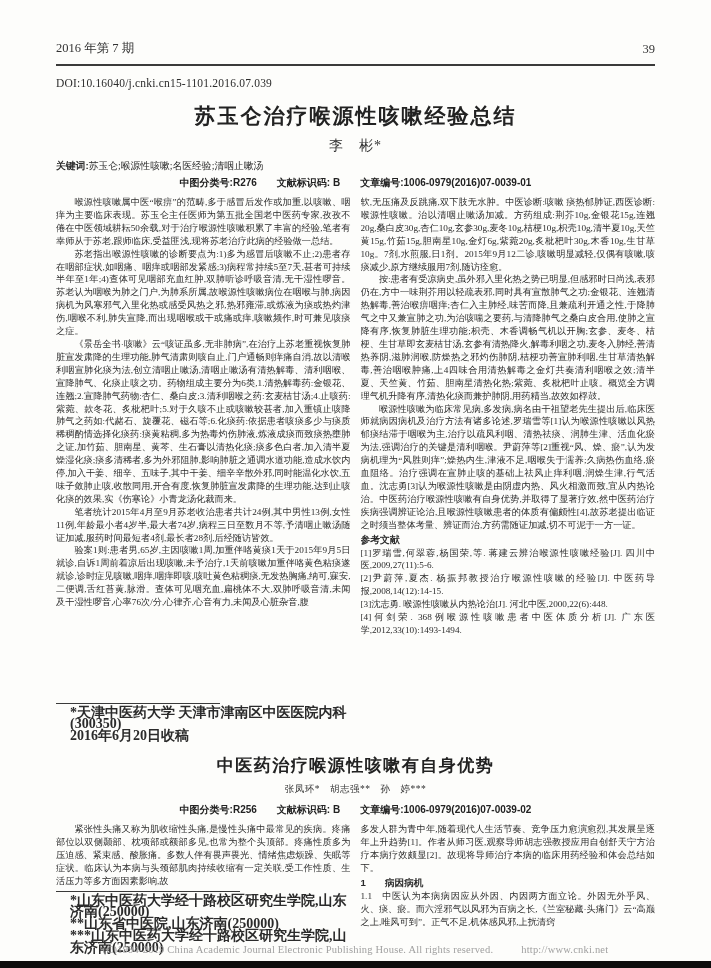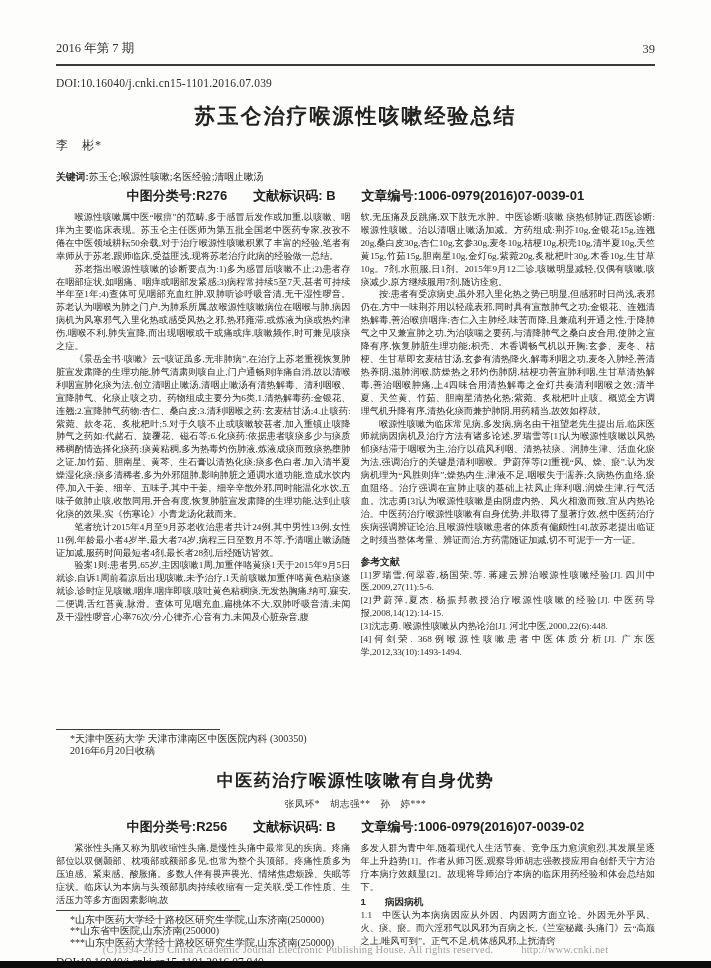--- a/index.html
+++ b/index.html
@@ -18,46 +18,46 @@
     font-size:12.5px; color:#333; padding-bottom:7px;
     border-bottom:2px solid #3a3a3a;
   }
   .doi-line { margin-top:11px; font-size:11.5px; letter-spacing:0.2px; }
 
   
   .a1-title {
     text-align:center; font-family:Liberation Sans, sans-serif;
     font-weight:bold; font-size:21px; letter-spacing:2px; margin:13px 0 7px 0; color:#222;
   }
-  .a-authors { text-align:left; font-size:12px; letter-spacing:1px; margin-bottom:17px; color:#333; }
+  .a-authors { text-align:center; font-size:14px; letter-spacing:1px; margin-bottom:5px; color:#333; }
   .kw-line { font-size:9.8px; margin:2px 0 3px 0; }
   .kw-label { font-family:"Liberation Sans","DejaVu Sans",sans-serif; font-weight:bold; }
   .meta-line {
     text-align:center; font-family:"Liberation Sans","DejaVu Sans",sans-serif;
-    font-weight:bold; font-size:13px; margin:3px 0 6px 0; color:#222;
+    font-weight:bold; font-size:10px; margin:3px 0 6px 0; color:#222;
   }
 
   
   .cols { display:flex; gap:10px; }
   .col { width:297px; }
   .col p {
     margin:0; text-indent:2em; text-align:justify;
     font-size:9.2px; line-height:12.9px;
   }
   .col p.cont { text-indent:0; }
   .art1-body { height:548px; }
   .art1-body .col { display:flex; flex-direction:column; height:100%; overflow:hidden; }
 
   .footnote-block { margin-top:auto; padding-bottom:2px; }
   .footnote-rule { width:150px; border-top:1.3px solid #3a3a3a; margin-bottom:3px; }
-  .footnote-block div { font-size:10px; line-height:11.8px; padding-left:14px; }
+  .footnote-block div { font-size:14px; line-height:11.8px; padding-left:14px;font-weight:bold; }
 
   .refs-title {
     font-family:"Liberation Sans","DejaVu Sans",sans-serif; font-weight:bold;
-    font-size:9.8px; margin-top:9px;
+    font-size:9.8px; margin-top:2px;
   }
   .ref { text-indent:0 !important; }
 
   
   .a2-title {
     text-align:center; font-family:"Liberation Sans","DejaVu Sans",sans-serif;
     font-weight:bold; font-size:17px; letter-spacing:1.5px; margin:10px 0 6px 0; color:#222;
   }
   .a2-authors { text-align:center; font-size:9.5px; letter-spacing:0.5px; margin-bottom:7px; color:#333; }
   .sec-heading {

